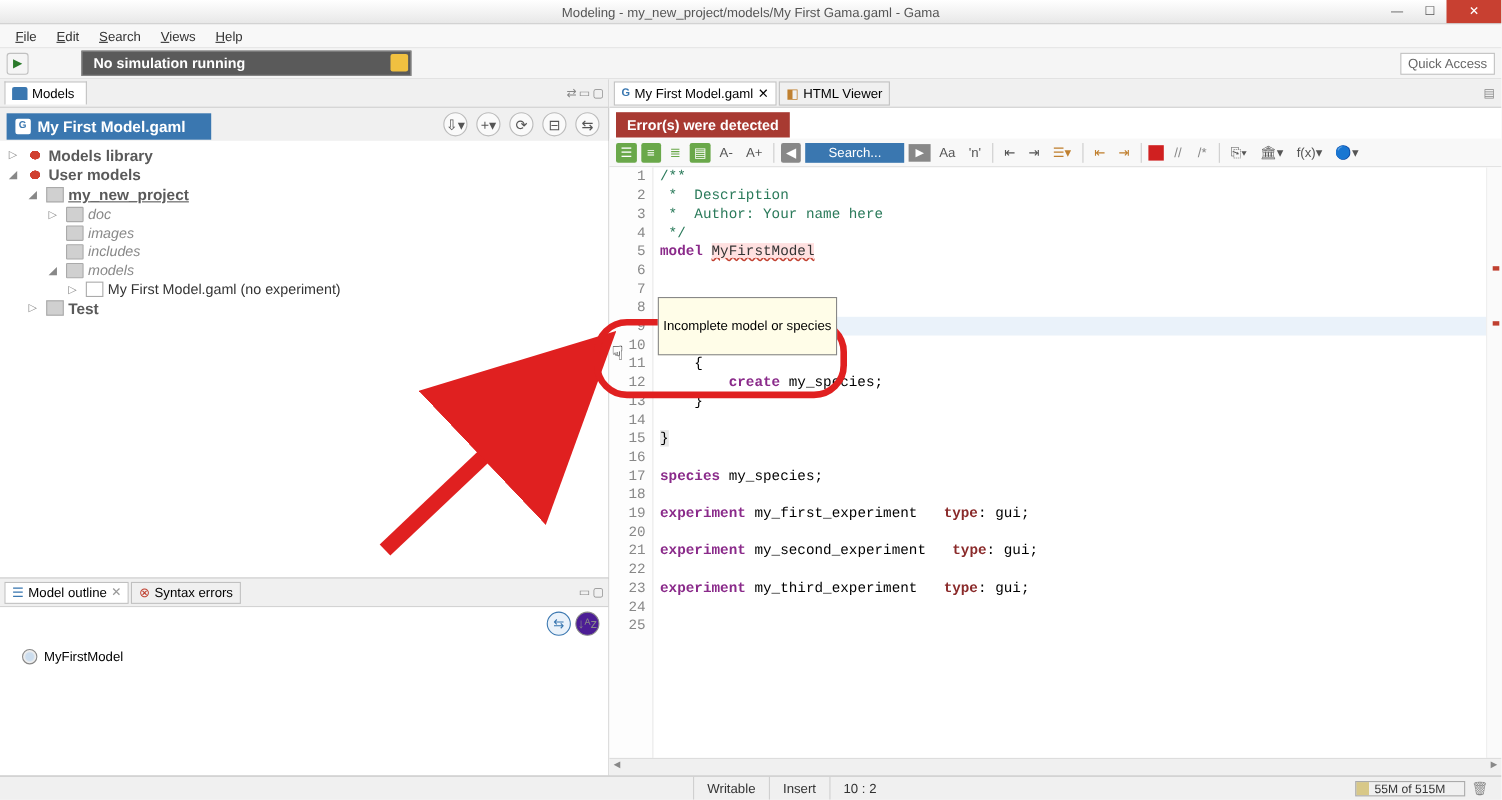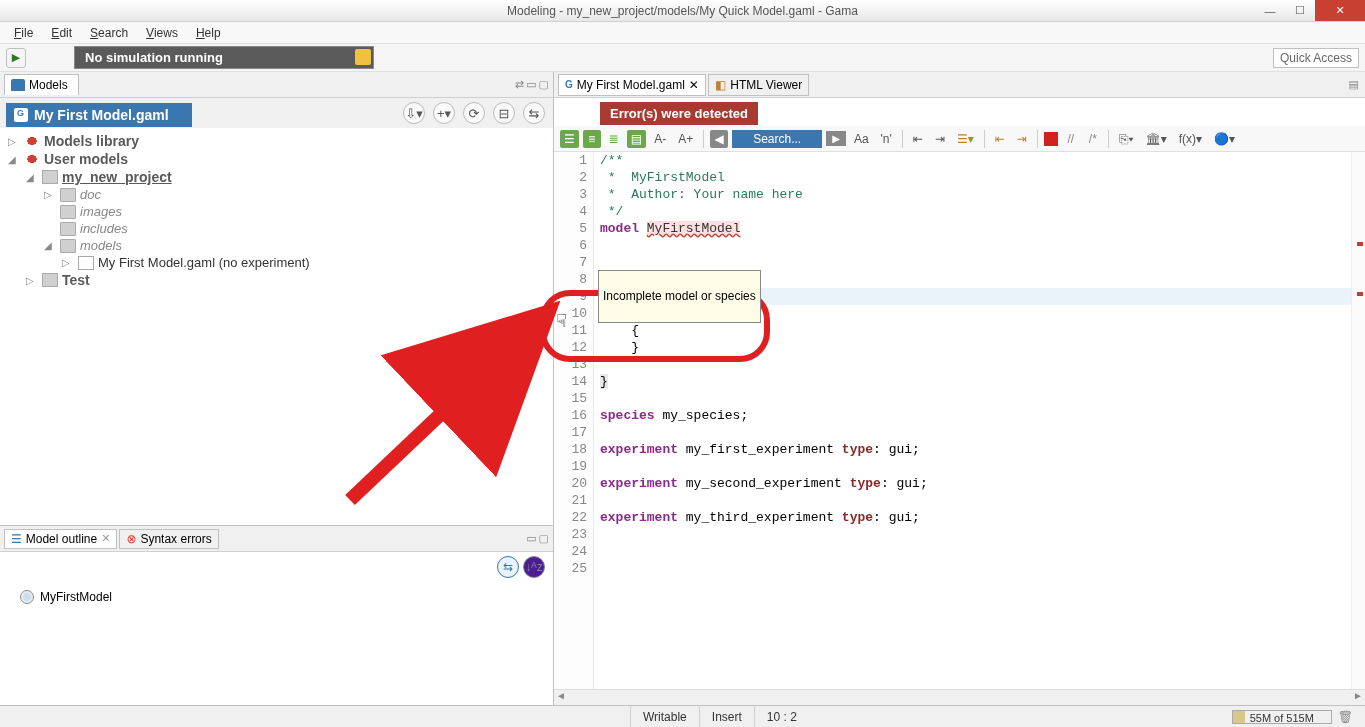--- a/index.html
+++ b/index.html
@@ -51,55 +51,55 @@
 .outline-body { flex: 1; background: #fff; position: relative; padding: 8px; }
 .outline-controls { position: absolute; right: 8px; top: 4px; display: flex; gap: 4px; }
 .outline-controls .oc-btn { width: 22px; height: 22px; border: 1px solid #3a77b0; border-radius: 11px; display: flex; align-items: center; justify-content: center; color: #3a77b0; font-size: 12px; background: #eaf2fa; }
 .outline-item { display: flex; align-items: center; gap: 6px; margin-top: 30px; padding-left: 12px; }
 .outline-item .globe { width: 14px; height: 14px; border: 1px solid #888; border-radius: 50%; background: radial-gradient(#cde 40%, #eee 60%); }
 .right-panel { flex: 1; display: flex; flex-direction: column; background: #fff; }
 .editor-tabs { height: 26px; background: #f0f0f0; border-bottom: 1px solid #d0d0d0; display: flex; align-items: center; padding: 0 4px; gap: 2px; position: relative; }
 .etab { background: #fff; border: 1px solid #c0c0c0; padding: 3px 6px; display: flex; align-items: center; gap: 4px; font-size: 12px; }
 .etab.inactive { background: #f0f0f0; }
 .error-banner { background: #a83a32; color: #fff; font-weight: bold; padding: 4px 10px; font-size: 13px; margin: 4px 0 0 6px; display: inline-block; }
-.error-row { position: relative; height: 28px; margin-left: 40px; }
+.error-row { position: relative; height: 28px; }
 .editor-toolbar { height: 26px; background: #f8f8f8; border-bottom: 1px solid #e0e0e0; display: flex; align-items: center; padding: 0 6px; gap: 4px; font-size: 12px; }
 .et-btn { padding: 2px 4px; color: #555; border-radius: 2px; min-width: 18px; text-align: center; }
 .et-sep { width: 1px; height: 18px; background: #ccc; margin: 0 2px; }
 .search-box { background: #3a77b0; color: #fff; padding: 2px 8px; font-size: 12px; width: 90px; text-align: center; }
 .search-go { background: #888; color: #fff; padding: 2px 6px; font-size: 10px; }
 .code-area { flex: 1; display: flex; font-family: "Courier New", monospace; font-size: 13px; position: relative; overflow: hidden; }
 .gutter { width: 40px; text-align: right; padding-right: 6px; color: #888; background: #fdfdfd; border-right: 1px solid #e8e8e8; user-select: none; }
 .code-lines { flex: 1; padding-left: 6px; position: relative; }
 .code-line { height: 17px; line-height: 17px; white-space: pre; }
 .gutter .code-line { position: relative; }
 .c-comment { color: #2a7a5a; }
 .c-keyword { color: #8a2a8a; font-weight: bold; }
 .c-modelname { color: #333; text-decoration: underline wavy #c04030; background: #ffe0e0; }
-.c-attr { color: #8a2a2a; font-weight: bold; }
+.c-attr { color: #8a2a2a; font-weight: bold; margin-left: 16px; }
 .tooltip { position: absolute; background: #fffde8; border: 1px solid #888; padding: 17px 4px; font-family: "Segoe UI", sans-serif; font-size: 12px; z-index: 100; }
 .highlight-box { position: absolute; border: 6px solid #e02020; border-radius: 30px; pointer-events: none; z-index: 50; }
 .arrow-svg { position: absolute; z-index: 49; pointer-events: none; }
 .cursor-hand { position: absolute; z-index: 60; font-size: 18px; pointer-events: none; }
 .statusbar { height: 22px; background: #f0f0f0; border-top: 1px solid #c0c0c0; display: flex; align-items: center; font-size: 12px; color: #333; position: relative; }
 .status-cell { padding: 0 12px; border-left: 1px solid #d0d0d0; height: 100%; display: flex; align-items: center; }
 .heap-bar { width: 100px; height: 14px; border: 1px solid #aaa; background: linear-gradient(to right, #d8c888 12%, #f0f0f0 12%); position: relative; font-size: 11px; color: #333; text-align: center; line-height: 14px; }
 .trash { margin-left: 6px; color: #888; }
 .scrollbar-h { height: 16px; background: #f0f0f0; border-top: 1px solid #ddd; position: relative; }
 .scrollbar-h::before { content: "◄"; position: absolute; left: 2px; color: #888; font-size: 10px; }
 .scrollbar-h::after { content: "►"; position: absolute; right: 2px; color: #888; font-size: 10px; }
 .ruler { position: absolute; right: 0; top: 0; width: 14px; height: 100%; background: #fafafa; border-left: 1px solid #eee; }
 .ruler-mark { position: absolute; right: 2px; width: 6px; height: 4px; background: #c04030; }
 .red-sq { width: 14px; height: 14px; background: #d02020; display: inline-block; }
 </style>
 </head>
 <body>
 
 <div class="titlebar">
-  <span class="titlebar-title">Modeling - my_new_project/models/My Quick Model.gaml - Gama</span>
+  <span class="titlebar-title">Modeling - my_new_project/models/My First Gama.gaml - Gama</span>
   <div class="window-controls">
     <div class="window-btn minimize">—</div>
     <div class="window-btn maximize">☐</div>
     <div class="window-btn close">✕</div>
   </div>
 </div>
 
 <div class="menubar">
   <span class="menu-item">File</span>
   <span class="menu-item">Edit</span>
@@ -294,30 +294,31 @@
         <div class="code-line">19</div>
         <div class="code-line">20</div>
         <div class="code-line">21</div>
         <div class="code-line">22</div>
         <div class="code-line">23</div>
         <div class="code-line">24</div>
         <div class="code-line">25</div>
       </div>
       <div class="code-lines">
         <div class="code-line"><span class="c-comment">/**</span></div>
-        <div class="code-line"><span class="c-comment"> *  MyFirstModel</span></div>
+        <div class="code-line"><span class="c-comment"> *  Description</span></div>
         <div class="code-line"><span class="c-comment"> *  Author: Your name here</span></div>
         <div class="code-line"><span class="c-comment"> */</span></div>
         <div class="code-line"><span class="c-keyword">model </span><span class="c-modelname">MyFirstModel</span></div>
         <div class="code-line"></div>
         <div class="code-line"></div>
         <div class="code-line" style="position:relative"><span class="tooltip" style="left:-2px;top:-1px">Incomplete model or species</span></div>
         <div class="code-line" style="background:#eaf2fa"><span>{</span></div>
         <div class="code-line"><span class="c-keyword" style="color:#333;font-weight:normal">    init</span></div>
         <div class="code-line"><span>    {</span></div>
+        <div class="code-line"><span style="color:#8a2a8a;font-weight:bold">        create</span><span> my_species;</span></div>
         <div class="code-line"><span>    }</span></div>
         <div class="code-line"></div>
         <div class="code-line"><span style="background:#e8e8e8">}</span></div>
         <div class="code-line"></div>
         <div class="code-line"><span class="c-keyword">species</span><span> my_species;</span></div>
         <div class="code-line"></div>
         <div class="code-line"><span class="c-keyword">experiment</span><span> my_first_experiment </span><span class="c-attr">type</span><span>: gui;</span></div>
         <div class="code-line"></div>
         <div class="code-line"><span class="c-keyword">experiment</span><span> my_second_experiment </span><span class="c-attr">type</span><span>: gui;</span></div>
         <div class="code-line"></div>

